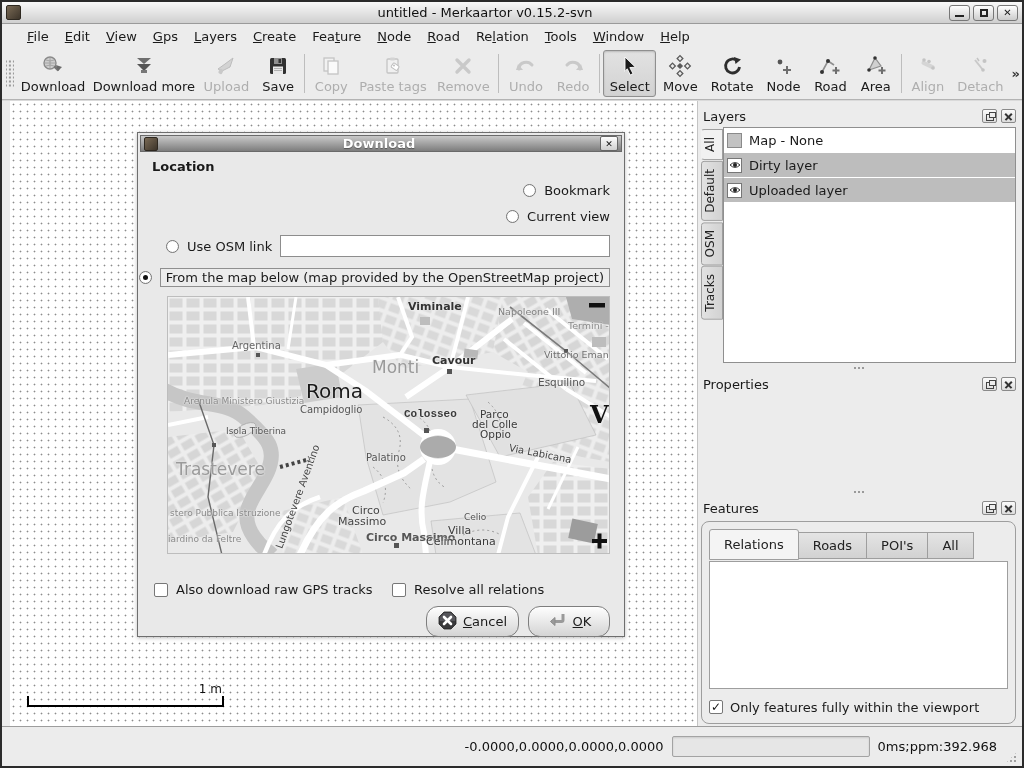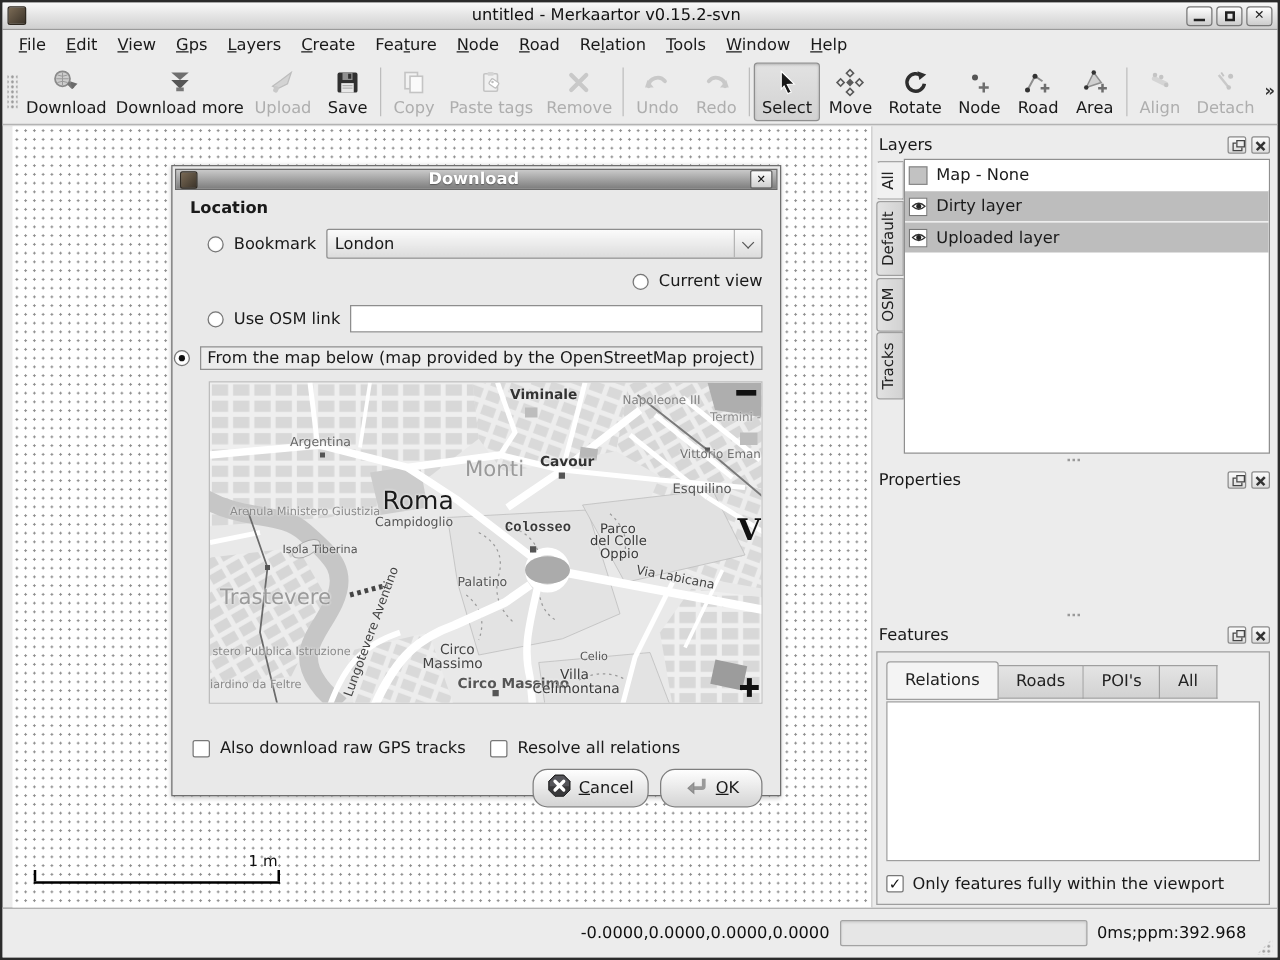--- a/index.html
+++ b/index.html
@@ -9,21 +9,21 @@
   
   .titlebar { height:22px; background:linear-gradient(#f9f9f9,#cfcfcf); display:flex; align-items:center; padding:0 4px; border-bottom:1px solid #9a9a9a; }
   .app-icon { width:15px; height:15px; background:linear-gradient(135deg,#7a6a55,#3c342a); border:1px solid #2e2820; border-radius:2px; }
   .title-text { flex:1; text-align:center; font-size:13px; color:#111; }
   .winbtns { display:flex; gap:3px; }
   .winbtn { width:21px; height:16px; border:1px solid #777; border-radius:3px; background:linear-gradient(#fff,#ccc); display:flex; align-items:center; justify-content:center; font-size:10px; font-weight:bold; color:#222; }
   .glyph-min { width:9px; height:0; border-bottom:2px solid #222; margin-top:6px; }
   .glyph-max { width:8px; height:8px; border:2px solid #222; }
 
   
-  .menubar { height:24px; display:flex; align-items:center; gap:2px; padding:0 6px; background:#ececec; }
+  .menubar { height:24px; display:flex; align-items:center; gap:2px; padding:0 18px; background:#ececec; }
   .menu-item { padding:2px 7px; font-size:13px; }
   .menu-item u { text-decoration:underline; }
 
   
   .toolbar { height:52px; display:flex; align-items:stretch; padding:2px 2px; background:#ececec; border-bottom:1px solid #b3b3b3; }
   .tb-handle { width:9px; margin:10px 2px; background-image:radial-gradient(#9a9a9a 1px, transparent 1.2px); background-size:4px 4px; background-position:center; }
   .tb-sep { width:1px; background:#bdbdbd; margin:4px 3px; }
   .tbtn { display:flex; flex-direction:column; align-items:center; justify-content:center; padding:1px 8px; border:1px solid transparent; border-radius:3px; min-width:44px; }
   .tbtn .ticon { height:26px; display:flex; align-items:center; justify-content:center; }
   .tbtn .tlabel { font-size:13px; color:#1a1a1a; white-space:nowrap; }
@@ -60,21 +60,21 @@
   .layer-row.selected { background:#bdbdbd; }
   .licon { width:15px; height:15px; border:1px solid #777; background:#fff; display:flex; align-items:center; justify-content:center; }
   .licon.square { background:#c2c2c2; border-color:#8a8a8a; }
   .layer-label { font-size:13px; }
 
   .splitter { height:10px; display:flex; align-items:center; justify-content:center; gap:2px; }
   .splitter i { width:2px; height:2px; background:#9a9a9a; display:block; }
 
   .props-body { height:92px; }
 
-  .features-frame { flex:1; margin-top:2px; border:1px solid #9e9e9e; border-radius:0; padding:8px 7px 6px 7px; display:flex; flex-direction:column; min-height:0; }
+  .features-frame { flex:1; margin-top:2px; border:1px solid #9e9e9e; border-radius:8px; padding:8px 7px 6px 7px; display:flex; flex-direction:column; min-height:0; }
   .htabs { display:flex; align-items:flex-end; height:29px; }
   .htab { padding:5px 14px; font-size:13px; background:linear-gradient(#e4e4e4,#d2d2d2); border:1px solid #9e9e9e; border-left:none; color:#222; }
   .htab:first-child { border-left:1px solid #9e9e9e; }
   .htab.active { background:#f4f4f4; padding:7px 14px; border-radius:3px 3px 0 0; border:1px solid #9e9e9e; position:relative; top:1px; }
   .features-list { flex:1; background:#fff; border:1px solid #9e9e9e; margin-top:2px; }
   .viewport-row { height:28px; display:flex; align-items:center; gap:7px; padding-top:8px; }
 
   .checkbox { width:14px; height:14px; border:1px solid #777; background:#fff; display:flex; align-items:center; justify-content:center; font-size:12px; font-weight:bold; color:#111; line-height:1; border-radius:2px; }
 
   
@@ -438,26 +438,20 @@
         <span class="dlg-icon"></span>
         <span class="dlg-title">Download</span>
         <span class="dlg-close">✕</span>
       </div>
       <div class="dlg-body">
         <div class="group-title">Location</div>
 
         <div class="opt-row">
           <span class="radio"></span>
           <span class="opt-label">Bookmark</span>
-          <div class="combo">
-            <span class="val">London</span>
-            <span class="arrow">
-                <i class="chev"></i>
-              </span>
-          </div>
         </div>
 
         <div class="opt-row">
           <span class="radio"></span>
           <span class="opt-label">Current view</span>
         </div>
 
         <div class="opt-row">
           <span class="radio"></span>
           <span class="opt-label">Use OSM link</span>

